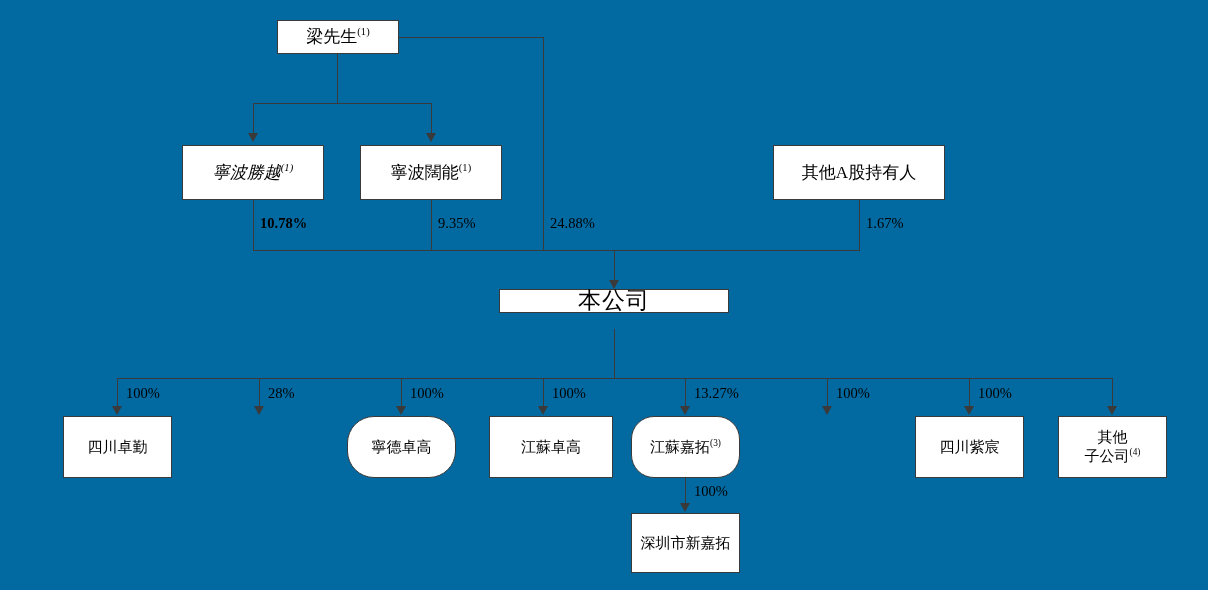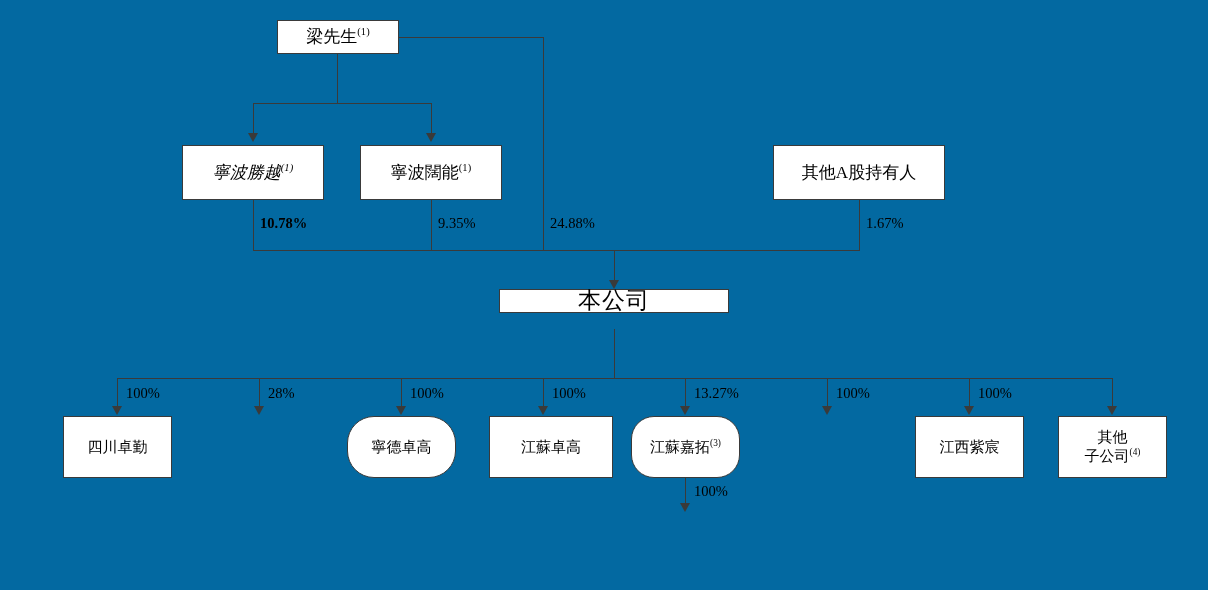--- a/index.html
+++ b/index.html
@@ -168,26 +168,29 @@
   <div class="node n-sub" style="left:489px; top:416px; width:124px; height:62px;">
     <span class="node-label">江蘇卓高</span>
   </div>
 
   <div class="node n-sub" style="left:631px; top:416px; width:109px; height:62px;border-radius:23px;">
     <span class="node-label"><span>江蘇嘉拓</span><sup>(3)</sup></span>
   </div>
 
 
   <div class="node n-sub" style="left:915px; top:416px; width:109px; height:62px;">
-    <span class="node-label">江西紫宸</span>
+    <span class="node-label">四川紫宸</span>
   </div>
 
   <div class="node n-sub" style="left:1058px; top:416px; width:109px; height:62px;">
     <span class="node-label"><span>其他
 子公司</span><sup>(4)</sup></span>
   </div>
 
   <div class="vline" style="left:685px; top:478px; height:27px;"></div>
   <div class="arrow" style="left:680px; top:503px;"></div>
   <div class="pct" style="left:694px; top:483px;">100%</div>
 
+  <div class="node n-sub" style="left:631px; top:513px; width:109px; height:60px;">
+    <span class="node-label">深圳市新嘉拓</span>
+  </div>
 
 </div>
 
 </body></html>

